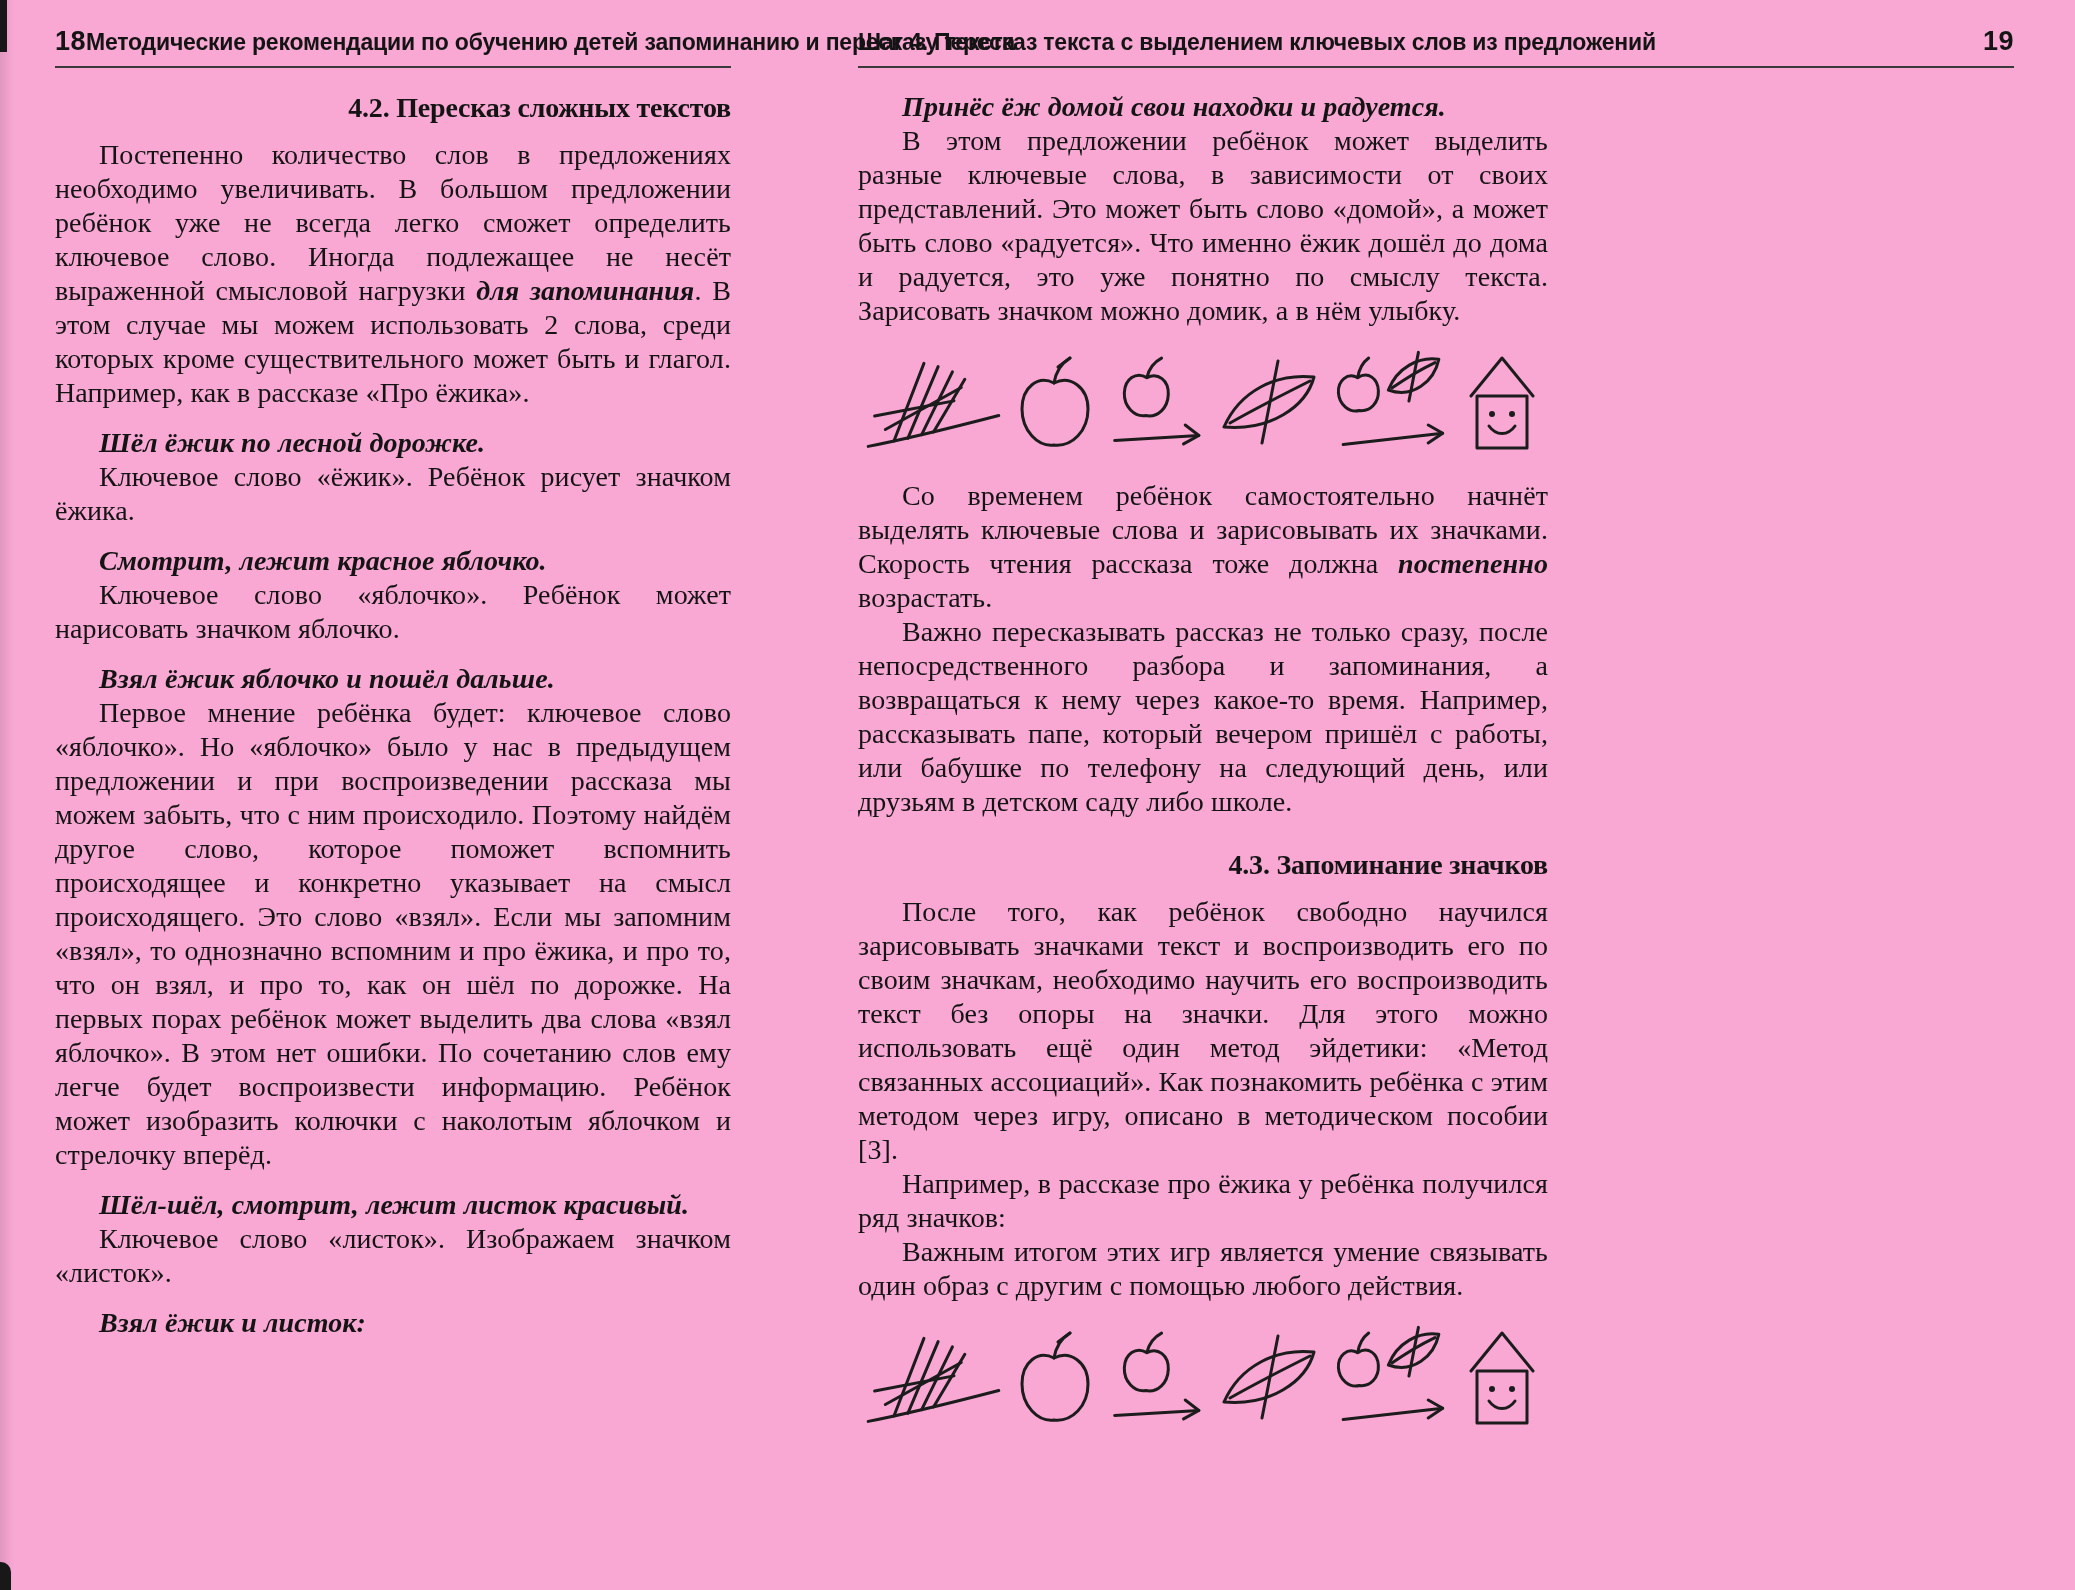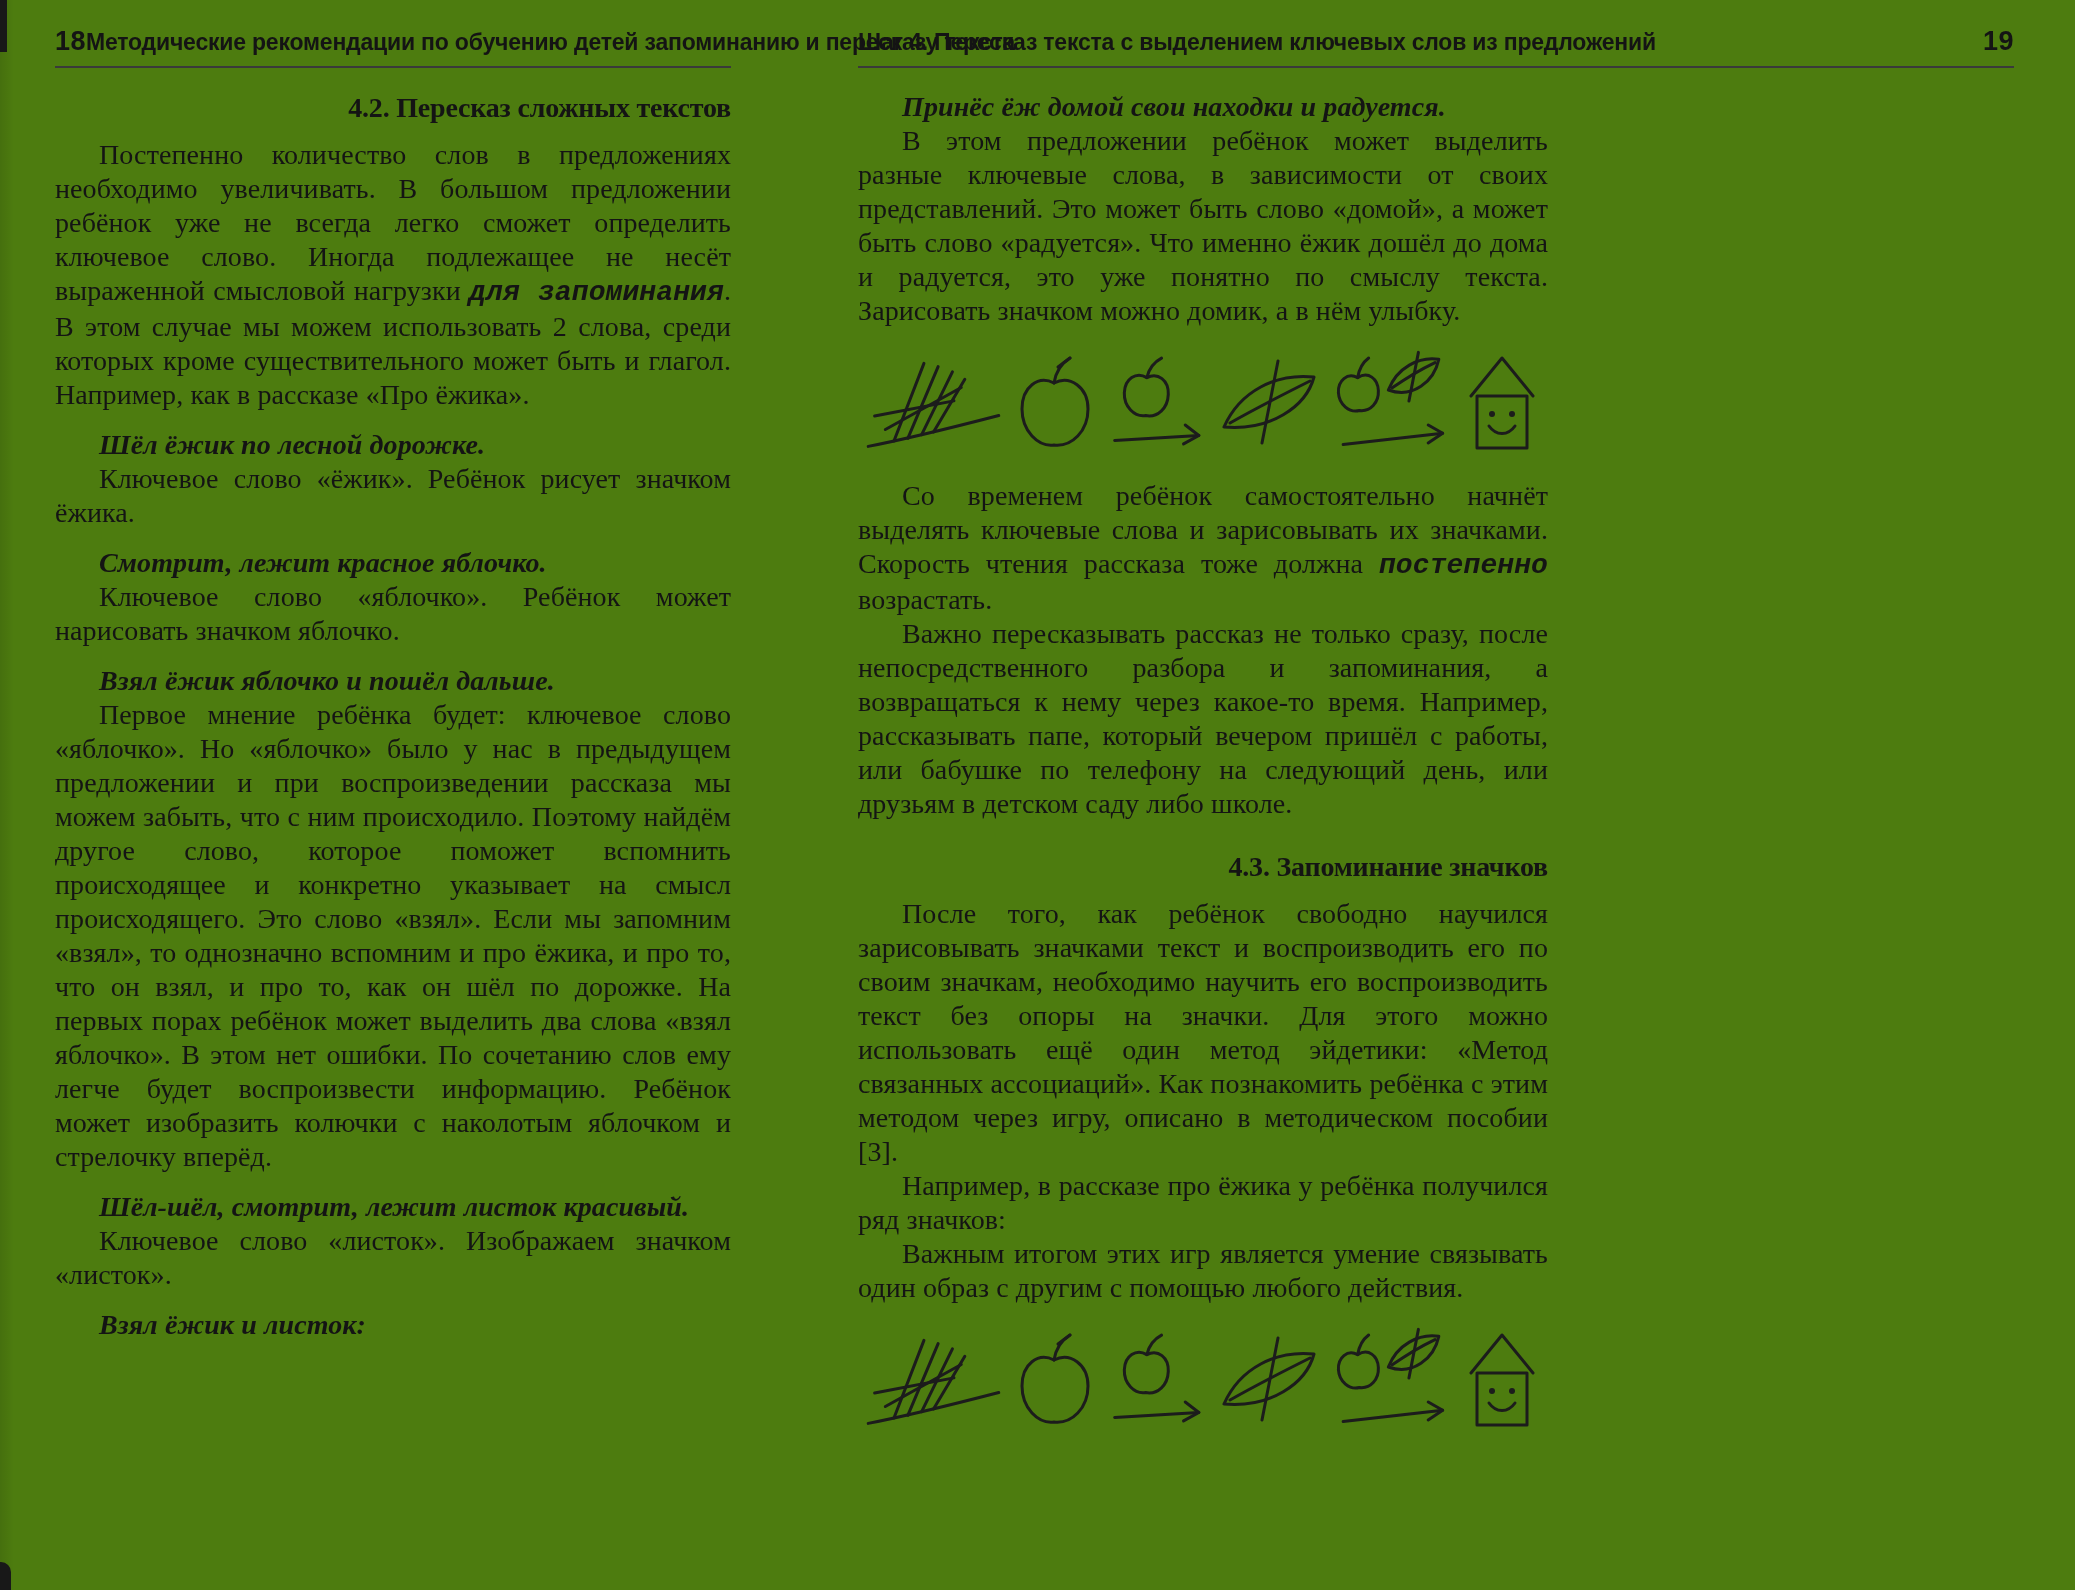--- a/index.html
+++ b/index.html
@@ -3,21 +3,21 @@
 <meta charset="utf-8">
 <style>
   html, body {
     margin: 0; padding: 0;
     width: 2075px; height: 1590px;
     overflow: hidden;
     background: #fcfcfa;
     font-family: "Liberation Serif", serif;
     color: #141414;
   }
-  .spread { position: relative; width: 2075px; height: 1590px; background: #4d7c0f; }
+  .spread { position: relative; width: 2075px; height: 1590px; background: #f9a8d4; }
 
   
   .artifact-top    { position: absolute; left: 0; top: 0; width: 7px;  height: 52px; background: #181818; }
   .artifact-bottom { position: absolute; left: 0; bottom: 0; width: 11px; height: 28px; background: #181818; border-radius: 0 10px 0 0; }
   .edge-shade { position: absolute; left: 0; top: 0; width: 14px; height: 100%;
                 background: linear-gradient(to right, rgba(0,0,0,.10), rgba(0,0,0,0)); }
 
   .page { position: absolute; top: 0; height: 100%; }
   .page-left  { left: 55px;  width: 676px; }
   .page-right { left: 858px; width: 1156px; }
@@ -51,21 +51,21 @@
     text-align: justify;
     text-indent: 44px;
     letter-spacing: 0.1px;
   }
   .content p.lead {
     font-weight: bold; font-style: italic;
     text-align: left;
     margin-top: 16px;
   }
   .content > p:first-child { margin-top: 22px; }
-  .seg-bi { font-weight: bold; font-style: italic; font-family: Liberation Mono, monospace; }
+  .seg-bi { font-weight: bold; font-style: italic; }
 
   .figure-row {
     display: flex; justify-content: space-between; align-items: center;
     margin: 22px 4px 24px 4px;
   }
   svg.sketch { stroke: #1c1c1c; stroke-width: 3; fill: none;
                stroke-linecap: round; stroke-linejoin: round; }
   svg.sketch .dotfill { fill: #1c1c1c; stroke: none; }
   .tilt-a { transform: rotate(-3deg); }
   .tilt-b { transform: rotate(2deg); }

